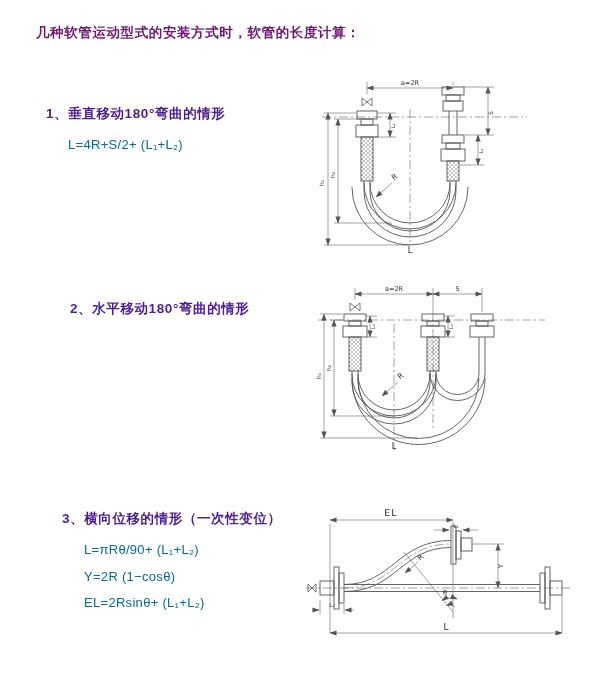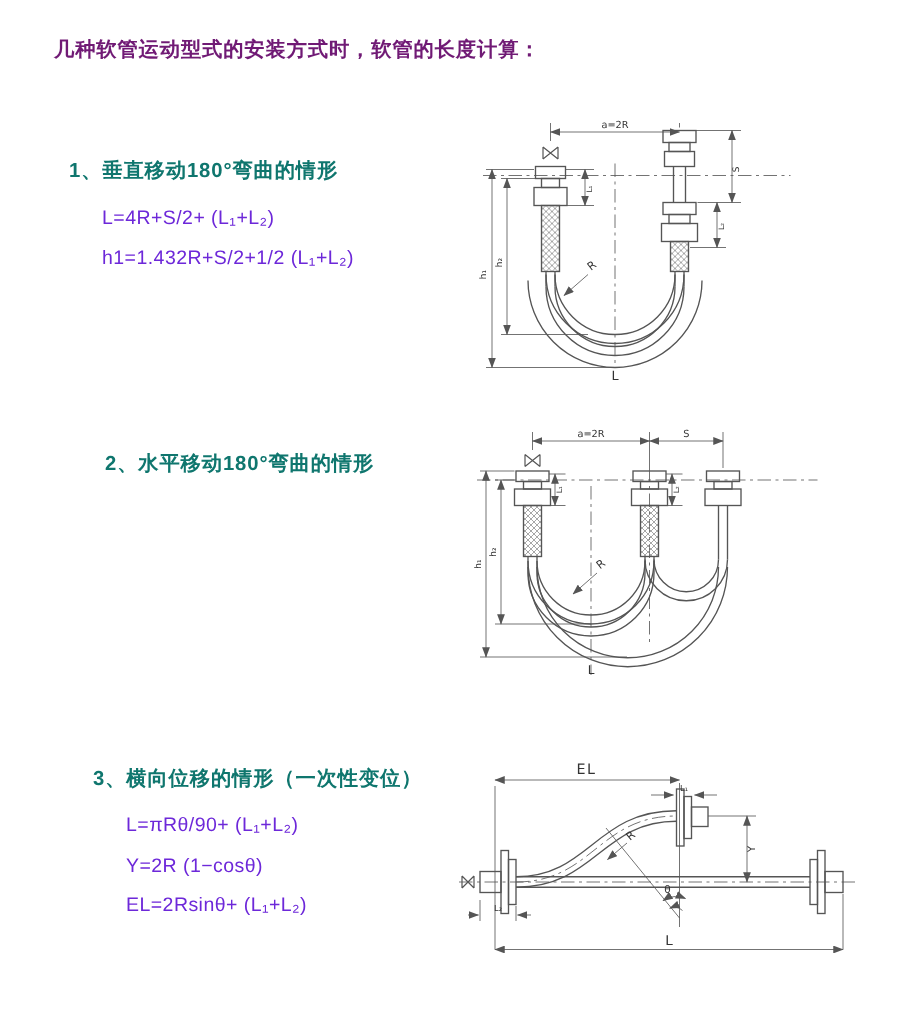--- a/index.html
+++ b/index.html
@@ -9,41 +9,40 @@
     font-family:"Liberation Sans", sans-serif;
     color:#1a1a1a;
     position:relative;
     overflow:hidden;
   }
   .doc-title {
     position:absolute; left:36px; top:24px;
     font-size:13.5px; font-weight:600; letter-spacing:0.6px; color:#701a75;
   }
   .section { position:absolute; left:46px; }
-  .sec-heading { font-size:13.5px; font-weight:600; letter-spacing:0.6px; color:#0f766e; }
+  .sec-heading { font-size:13.5px; font-weight:600; letter-spacing:0.6px; color:#4c1d95; }
   .formulas { margin-top:9px; }
   .formula {
     font-size:13px; line-height:26.5px; padding-left:22px;
-    letter-spacing:0.3px; color:#6d28d9; white-space:pre;
+    letter-spacing:0.3px; color:#0369a1; white-space:pre;
   }
   .diag { position:absolute; }
   .diag text { font-family:"DejaVu Sans", sans-serif; fill:#333; stroke:none; }
   .cl { stroke-dasharray:9 3 2 3; stroke-width:0.55; }
   .dims line, .dims path { stroke-width:0.55; }
 </style>
 </head>
 <body>
 
 <div class="doc-title">几种软管运动型式的安装方式时，软管的长度计算：</div>
 
 <div class="section" style="top:105px;">
   <div class="sec-heading">1、垂直移动180°弯曲的情形</div>
   <div class="formulas">
     <div class="formula">L=4R+S/2+ (L₁+L₂)</div>
-    <div class="formula">h1=1.432R+S/2+1/2 (L₁+L₂)</div>
   </div>
 </div>
 
 <div class="section" style="top:300px;margin-left:24px;">
   <div class="sec-heading">2、水平移动180°弯曲的情形</div>
 </div>
 
 <div class="section" style="top:510px;margin-left:16px;">
   <div class="sec-heading">3、横向位移的情形（一次性变位）</div>
   <div class="formulas">

